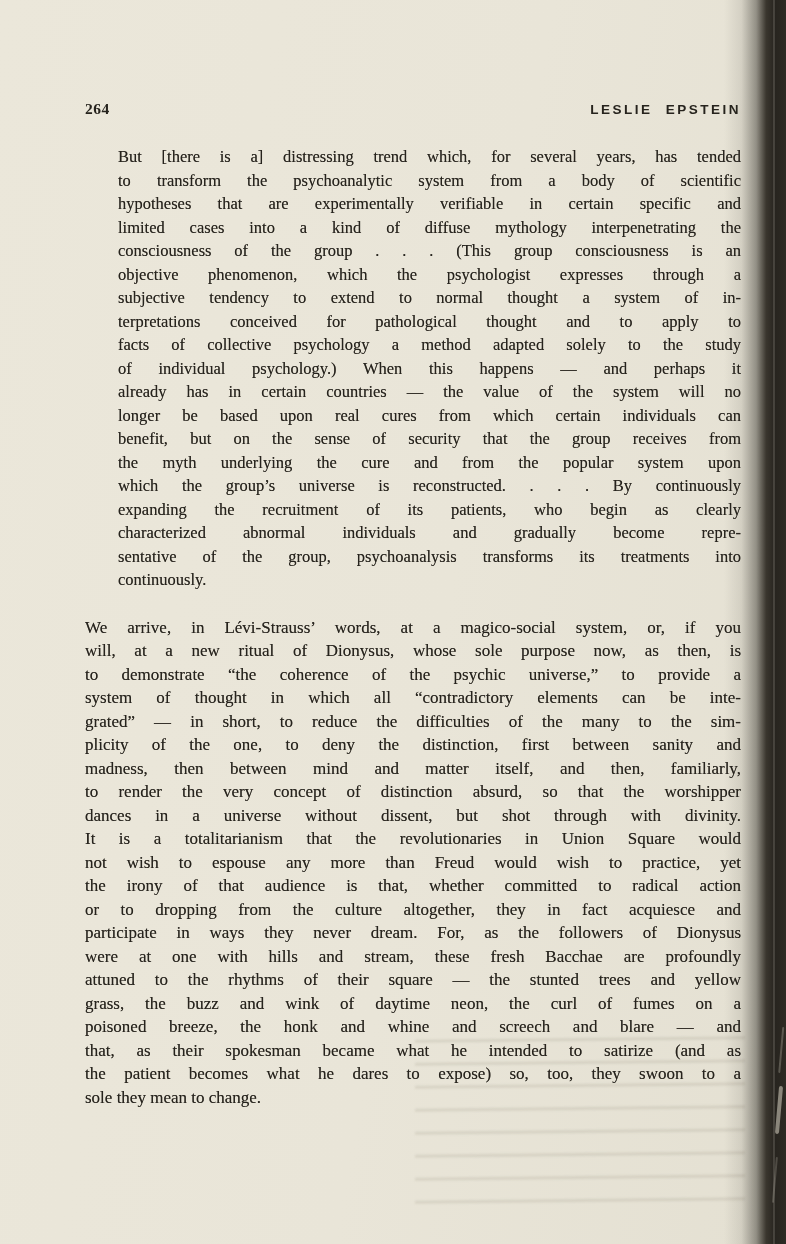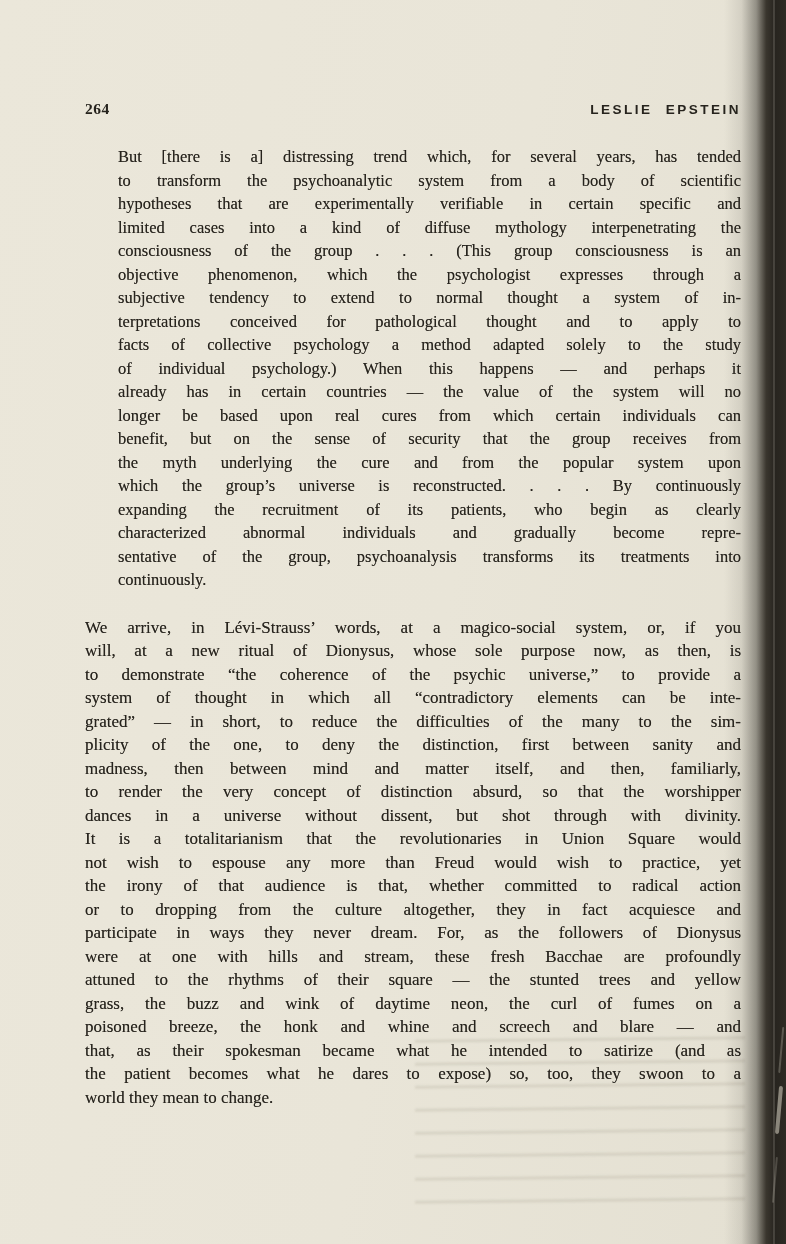--- a/index.html
+++ b/index.html
@@ -162,20 +162,20 @@
         <div class="line">not wish to espouse any more than Freud would wish to practice, yet</div>
         <div class="line">the irony of that audience is that, whether committed to radical action</div>
         <div class="line">or to dropping from the culture altogether, they in fact acquiesce and</div>
         <div class="line">participate in ways they never dream. For, as the followers of Dionysus</div>
         <div class="line">were at one with hills and stream, these fresh Bacchae are profoundly</div>
         <div class="line">attuned to the rhythms of their square — the stunted trees and yellow</div>
         <div class="line">grass, the buzz and wink of daytime neon, the curl of fumes on a</div>
         <div class="line">poisoned breeze, the honk and whine and screech and blare — and</div>
         <div class="line">that, as their spokesman became what he intended to satirize (and as</div>
         <div class="line">the patient becomes what he dares to expose) so, too, they swoon to a</div>
-        <div class="line last">world they mean to change.</div>
+        <div class="line last">sole they mean to change.</div>
       </div>
 
   </div>
 
   <div class="bleed"></div>
   <div class="edge"></div>
 </div>
 
 </body></html>

